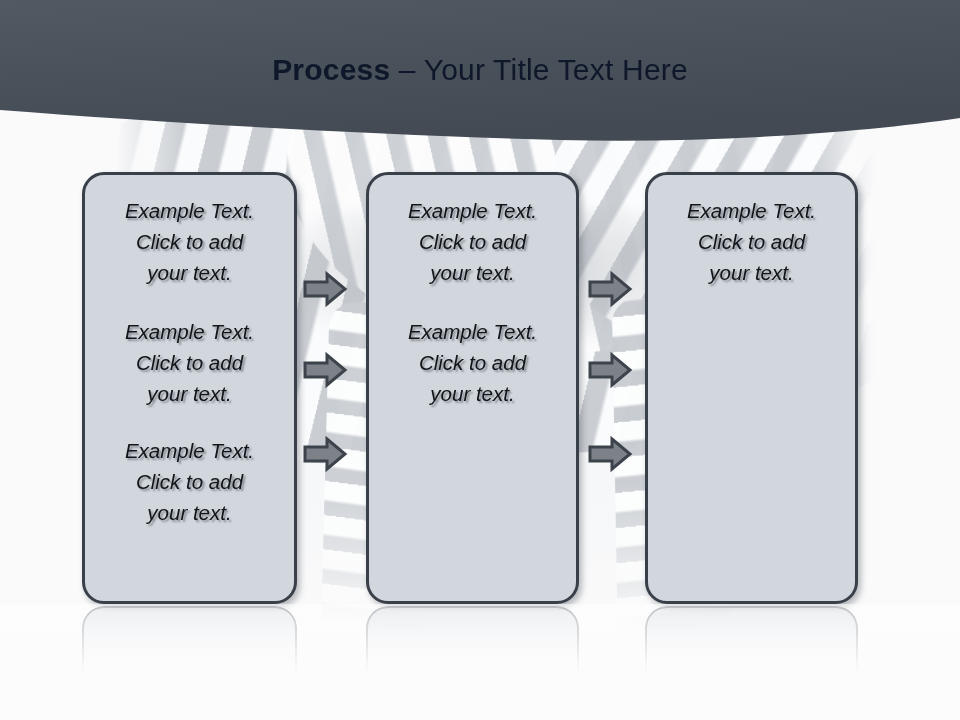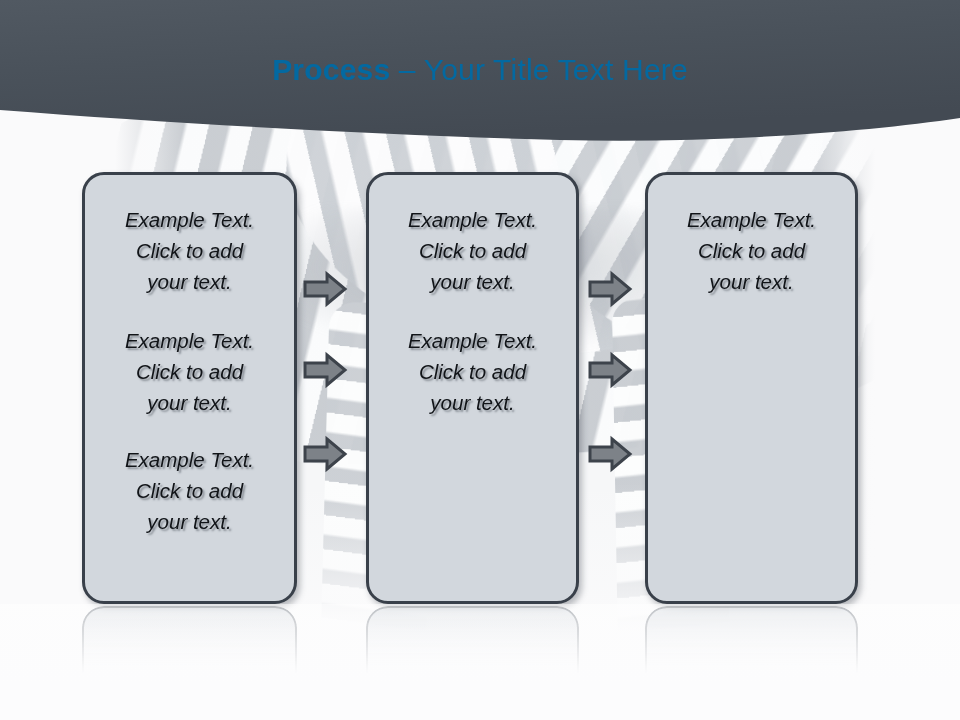--- a/index.html
+++ b/index.html
@@ -109,40 +109,40 @@
 
   
   .header-band{
     position:absolute;left:0;top:0;width:960px;height:150px;
     pointer-events:none;
   }
   .header-band svg{display:block;}
   .header-title{
     position:absolute;left:0;top:53px;width:960px;
     text-align:center;
-    color:#0369a1;
+    color:#0f172a;
     font-size:30px;
     letter-spacing:.2px;
     white-space:nowrap;
   }
   .header-title .strong{font-weight:bold;}
   .header-title .rest{font-weight:normal;}
 
   
   .box{
     position:absolute;
     background:#d2d7dd;
     border:3px solid #39404a;
     border-radius:22px;
     box-shadow:3px 4px 6px rgba(60,66,76,.35);
     box-sizing:border-box;
     display:flex;
     flex-direction:column;
     align-items:center;
-    padding-top:29px;
+    padding-top:20px;
   }
   #box-1{left:82px;top:172px;width:215px;height:432px;}
   #box-2{left:366px;top:172px;width:213px;height:432px;}
   #box-3{left:645px;top:172px;width:213px;height:432px;}
 
   .para{
     width:183px;
     text-align:center;
     font-style:italic;
     font-size:20.5px;

